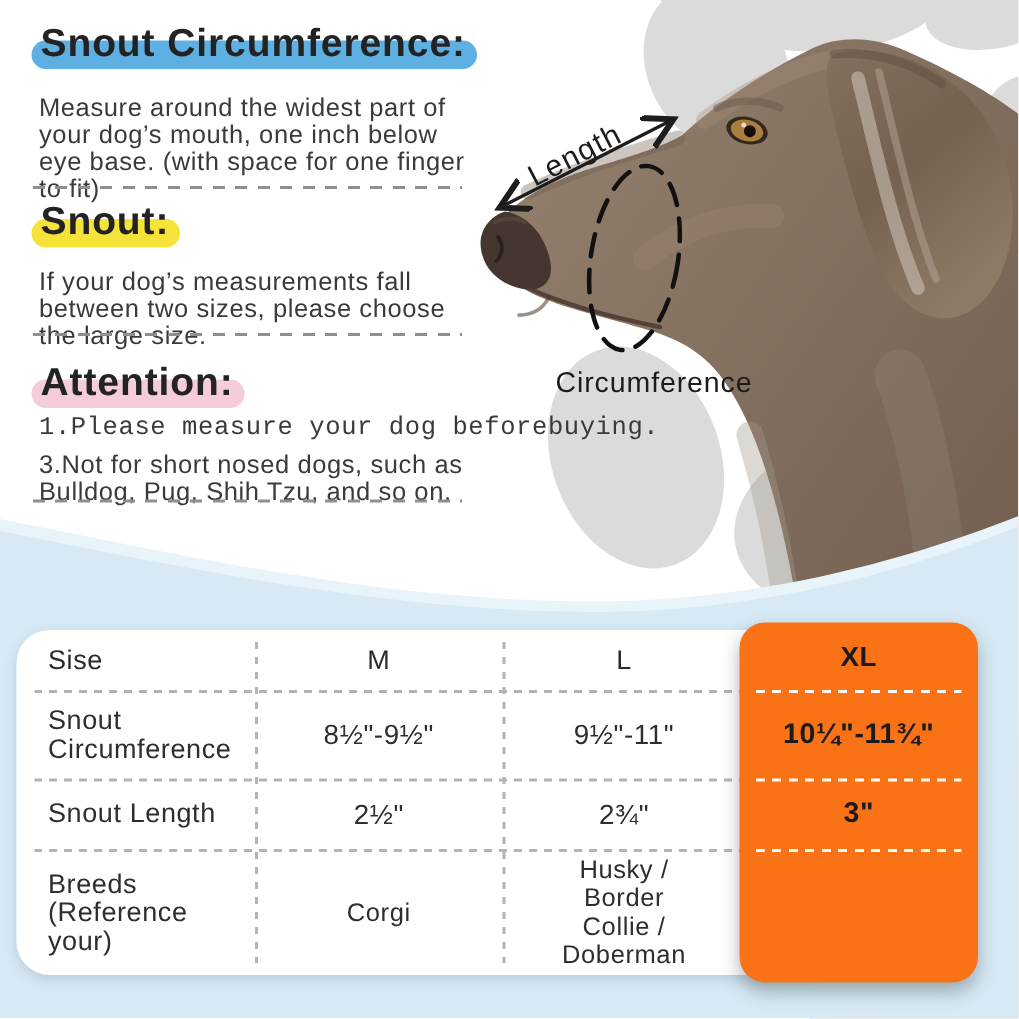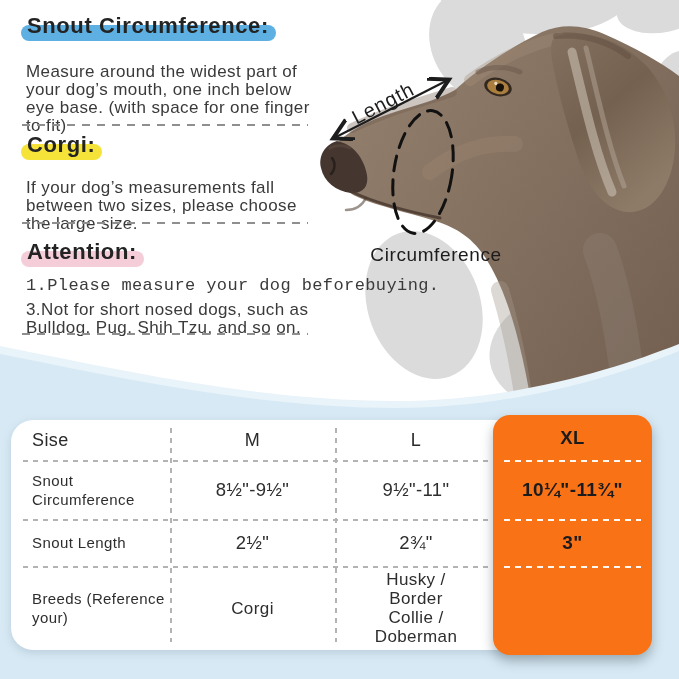--- a/index.html
+++ b/index.html
@@ -7,21 +7,21 @@
   .stage {
     position:relative; width:679px; height:679px;
     background:#ffffff; overflow:hidden;
   }
   .layer { position:absolute; left:0; top:0; width:679px; height:679px; pointer-events:none; }
 
   
   .info { position:absolute; left:0; top:0; width:360px; height:360px; }
   .hl {
     position:relative; display:inline-block; z-index:1;
-    font-weight:bold; font-size:22px; letter-spacing:.6px; color:#232323;
+    font-weight:bold; font-size:26px; letter-spacing:.6px; color:#232323;
   }
   .hl::before {
     content:""; position:absolute; z-index:-1;
     left:-6px; right:-7px; top:45%; height:62%; border-radius:10px;
   }
   .hl-blue::before  { background:#5fb0e2; }
   .hl-yellow::before{ background:#f6e339; }
   .hl-pink::before  { background:#f4cdd8; }
   .h1 { position:absolute; left:27px; top:13px; }
   .h2 { position:absolute; left:27px; top:132px; }
@@ -49,21 +49,21 @@
   .tbl-grid {
     position:absolute; inset:0; display:grid;
     grid-template-columns:159px 165px 162px 171px;
     grid-template-rows:40px 59px 47px 84px;
   }
   .cell {
     display:flex; align-items:center; justify-content:center;
     text-align:center; color:#2e2e2e; font-size:17px; letter-spacing:.4px;
     line-height:19px;
   }
-  .cell.lab { justify-content:flex-start; text-align:left; padding-left:21px; font-size:15px; }
+  .cell.lab { justify-content:flex-start; text-align:left; padding-left:21px; font-size:18px; }
   .cell.hdr { font-size:18px; color:#2a2a2a; }
   .cell.val { font-size:18.5px; }
   .cell .narrow { display:inline-block; max-width:92px; }
   .tbl .row-line {
     position:absolute; left:12px; right:12px; height:1.6px;
     background:repeating-linear-gradient(90deg,#b3b3b3 0 5px,transparent 5px 10px);
   }
   .tbl .col-line {
     position:absolute; top:8px; bottom:8px; width:1.6px;
     background:repeating-linear-gradient(180deg,#b3b3b3 0 5px,transparent 5px 10px);
@@ -166,21 +166,21 @@
   <svg class="layer" style="top:340px; height:339px;" viewBox="0 0 679 339" preserveAspectRatio="none">
     <path d="M0,6 C130,32 260,61 395,61 C515,61 615,29 679,4 L679,339 L0,339 Z" fill="#e9f3fa"></path>
     <path d="M0,14 C130,40 262,68 397,68 C516,68 616,36 679,11 L679,339 L0,339 Z" fill="#d7e9f4"></path>
   </svg>
 
   <div class="info">
     <div class="h1"><span class="hl hl-blue">Snout Circumference:</span></div>
     <p class="body-txt p1">Measure around the widest part of your dog’s mouth, one inch below eye base. (with space for one finger to fit)</p>
     <div class="dash-h d1"></div>
 
-    <div class="h2"><span class="hl hl-yellow">Corgi:</span></div>
+    <div class="h2"><span class="hl hl-yellow">Snout:</span></div>
     <p class="body-txt p2">If your dog’s measurements fall between two sizes, please choose the large size.</p>
     <div class="dash-h d2"></div>
 
     <div class="h3"><span class="hl hl-pink">Attention:</span></div>
     <p class="body-txt p3">1.Please measure your dog beforebuying.</p>
     <p class="body-txt p4">3.Not for short nosed dogs, such as Bulldog, Pug, Shih Tzu, and so on.</p>
     <div class="dash-h d3"></div>
   </div>
 
   <div class="tbl">

